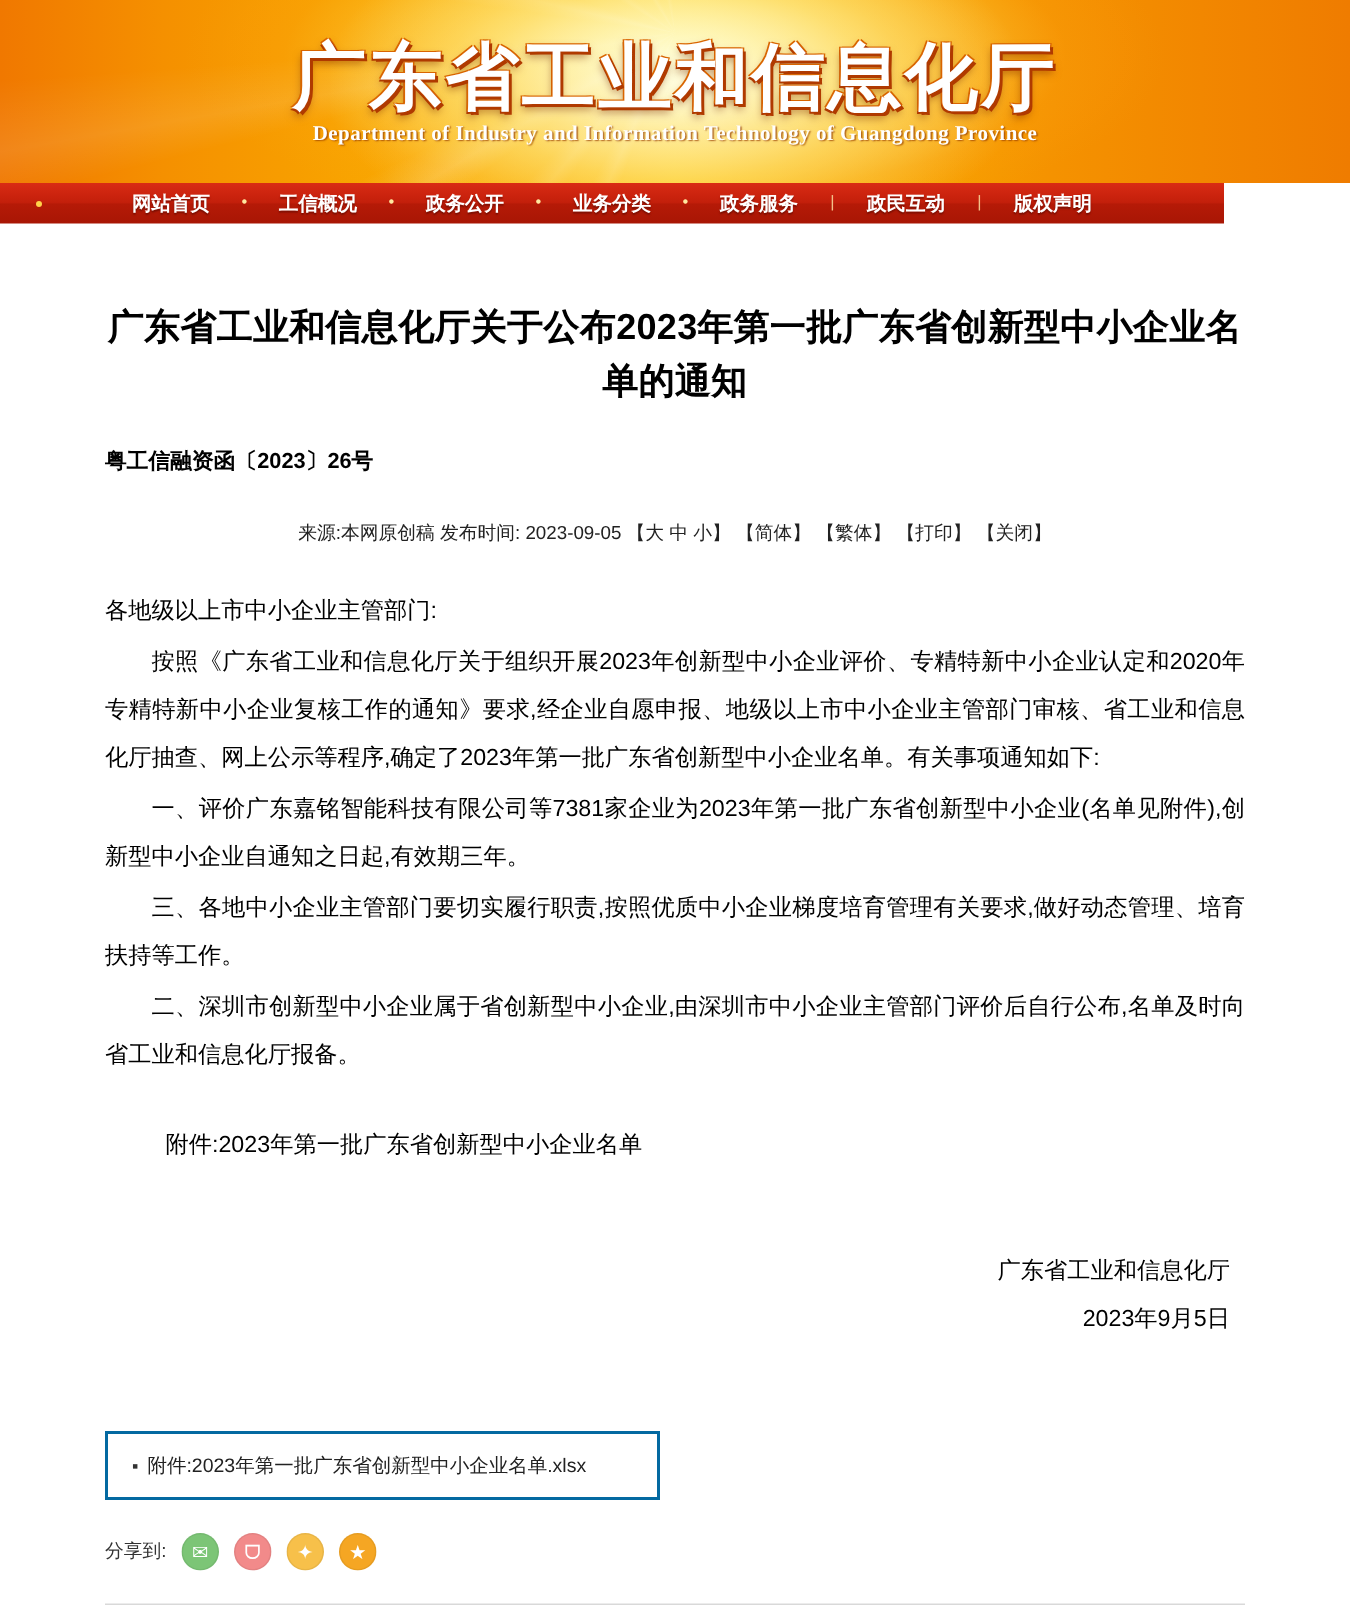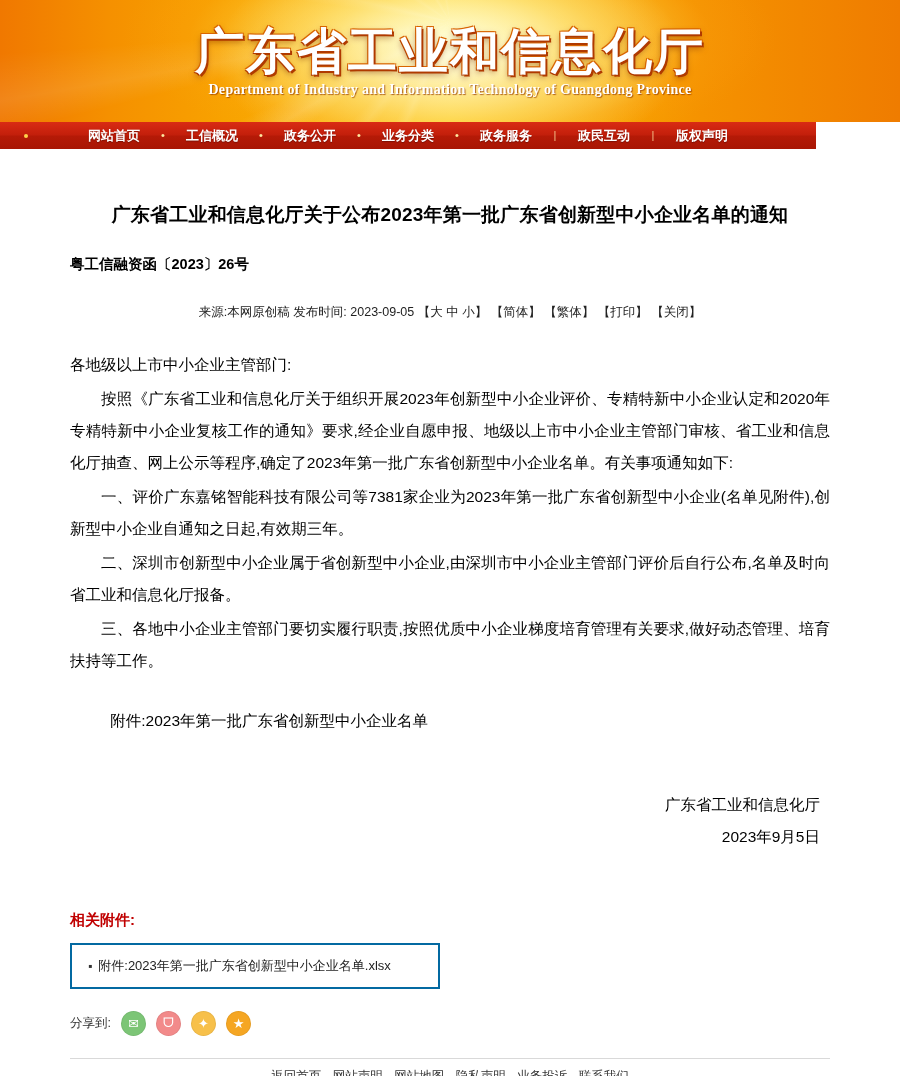--- a/index.html
+++ b/index.html
@@ -99,21 +99,21 @@
   }
 
   
   .doc {
     width: 900px;
     padding: 0 70px;
   }
   .doc-title {
     margin-top: 52px;
     text-align: center;
-    font-size: 19px;
+    font-size: 24px;
     font-weight: bold;
     color: #000000;
     line-height: 1.5;
     letter-spacing: 0.2px;
   }
   .doc-docnum {
     margin-top: 25px;
     text-align: left;
     font-size: 14.5px;
     font-weight: bold;
@@ -241,32 +241,31 @@
     <span class="grp">【简体】</span>
     <span class="grp">【繁体】</span>
     <span class="grp">【打印】</span>
     <span class="grp">【关闭】</span>
   </div>
 
   <div class="doc-content">
     <p>各地级以上市中小企业主管部门:</p>
     <p class="indent">按照《广东省工业和信息化厅关于组织开展2023年创新型中小企业评价、专精特新中小企业认定和2020年专精特新中小企业复核工作的通知》要求,经企业自愿申报、地级以上市中小企业主管部门审核、省工业和信息化厅抽查、网上公示等程序,确定了2023年第一批广东省创新型中小企业名单。有关事项通知如下:</p>
     <p class="indent">一、评价广东嘉铭智能科技有限公司等7381家企业为2023年第一批广东省创新型中小企业(名单见附件),创新型中小企业自通知之日起,有效期三年。</p>
+    <p class="indent">三、各地中小企业主管部门要切实履行职责,按照优质中小企业梯度培育管理有关要求,做好动态管理、培育扶持等工作。</p>
     <p class="indent">二、深圳市创新型中小企业属于省创新型中小企业,由深圳市中小企业主管部门评价后自行公布,名单及时向省工业和信息化厅报备。</p>
-    <p class="indent">三、各地中小企业主管部门要切实履行职责,按照优质中小企业梯度培育管理有关要求,做好动态管理、培育扶持等工作。</p>
     <p class="attach">附件:2023年第一批广东省创新型中小企业名单</p>
   </div>
 
   <div class="signature">
     <div>广东省工业和信息化厅</div>
     <div>2023年9月5日</div>
   </div>
 
   <div class="attach-section">
-    <div class="attach-title">相关附件:</div>
     <div class="attach-box">
       <span class="bullet">▪</span><a>附件:2023年第一批广东省创新型中小企业名单.xlsx</a>
     </div>
   </div>
 
   <div class="share-row">
     <span class="share-label">分享到:</span>
     <span class="share-icon share-wechat">✉</span>
     <span class="share-icon share-weibo">ᗜ</span>
     <span class="share-icon share-qzone">✦</span>

